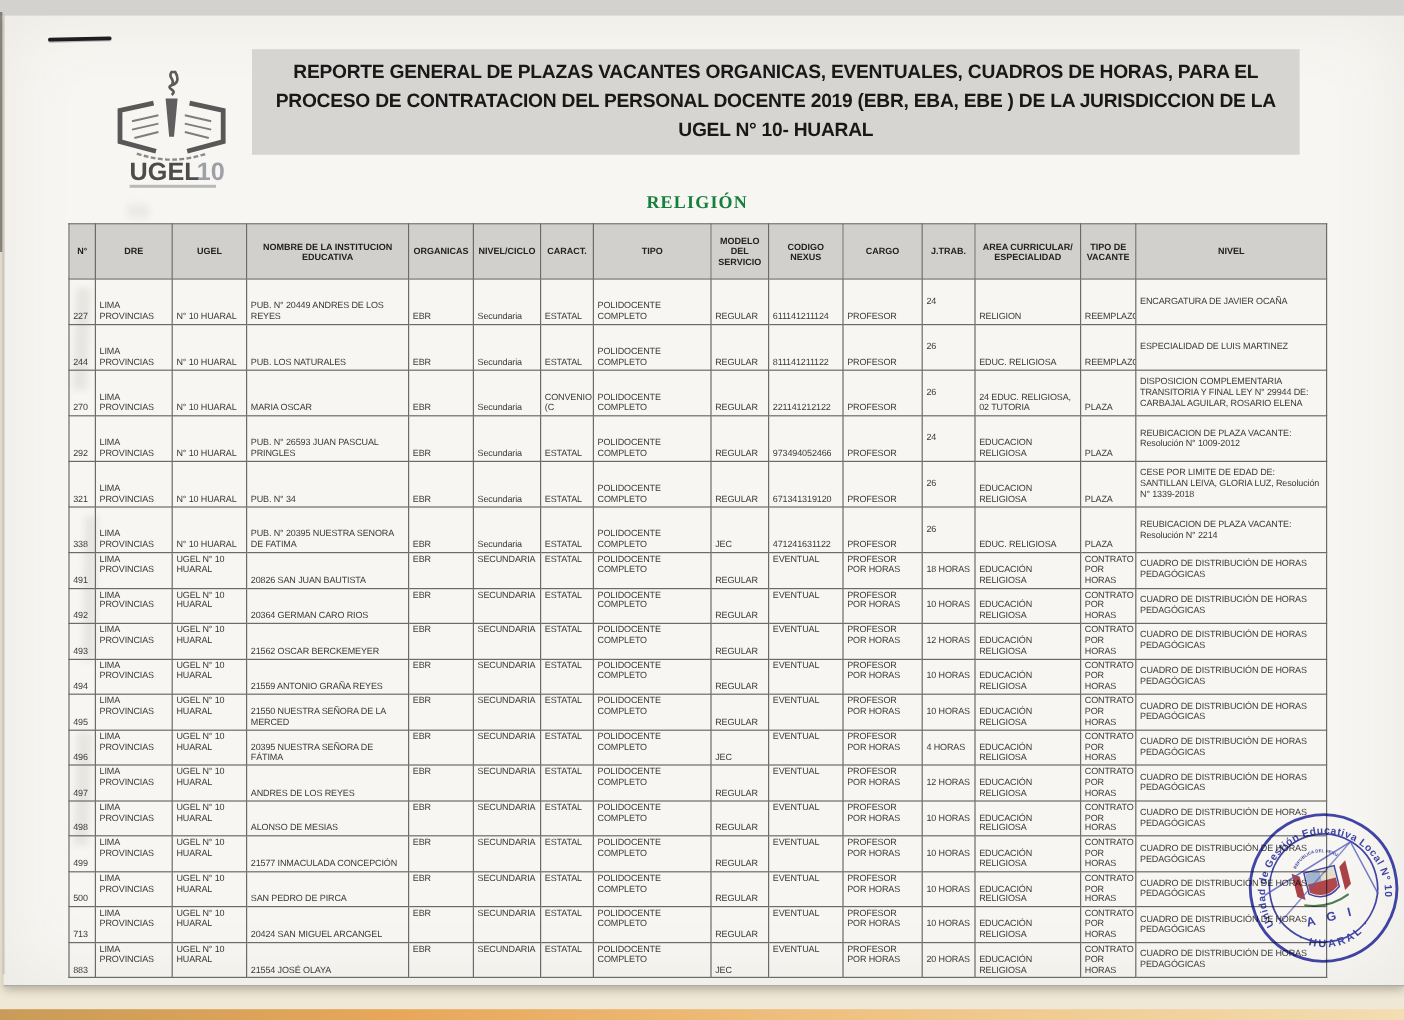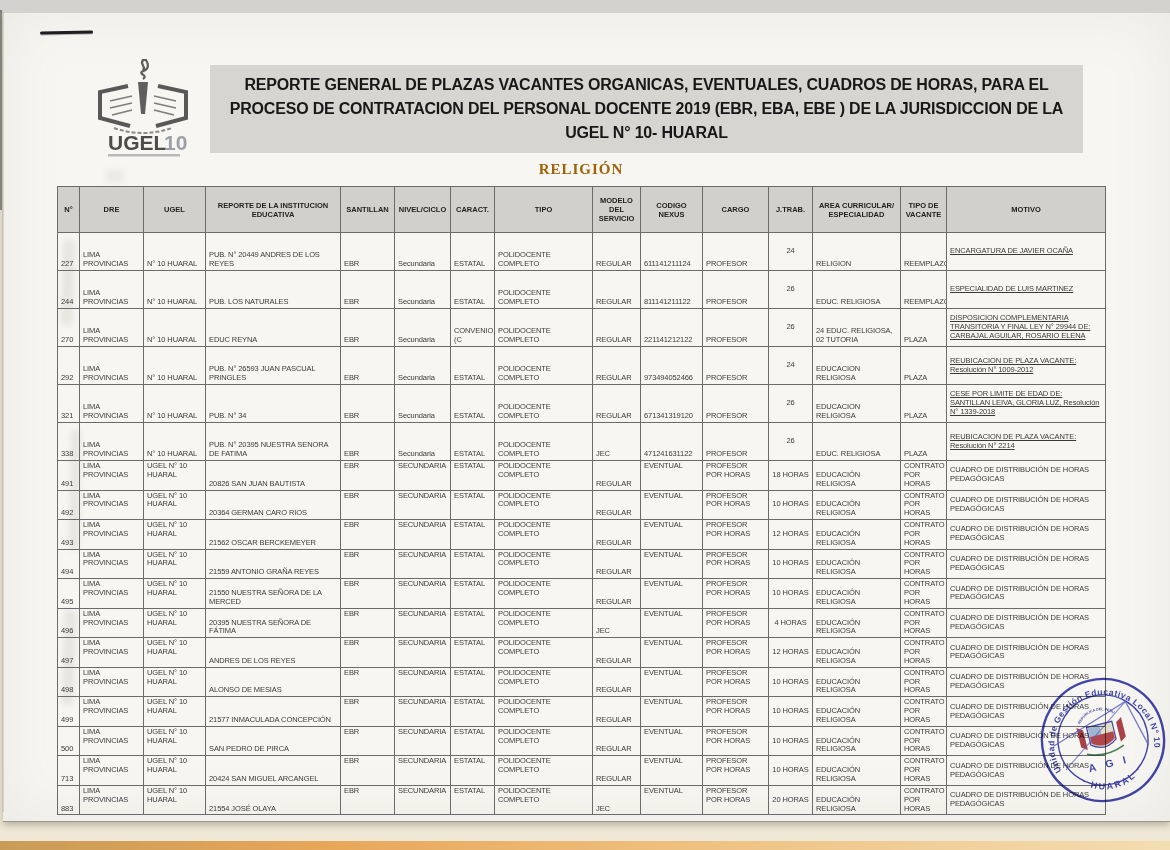--- a/index.html
+++ b/index.html
@@ -30,51 +30,51 @@
     box-shadow:0 1px 0 rgba(120,120,130,.5);
   }
   .ghost-smudge { position:absolute; background:#d9d7d2; filter:blur(3px); opacity:.55; }
   .gs1 { left:62px;  top:240px; width:12px; height:85px;  transform:rotate(2deg); }
   .gs2 { left:70px;  top:430px; width:10px; height:120px; transform:rotate(1deg); }
   .gs3 { left:63px;  top:610px; width:12px; height:95px;  transform:rotate(2deg); }
   .gs4 { left:106px; top:170px; width:18px; height:12px;  opacity:.4; }
   
   .logo-box { position:absolute; left:84px; top:56px; width:118px; height:104px; }
   .title-block {
-    position:absolute; left:210px; top:65px; width:873px; min-height:84px;
+    position:absolute; left:210px; top:41px; width:873px; min-height:84px;
     background:#d7d5d1;
     display:flex; align-items:center; justify-content:center;
     padding:8px 14px;
     text-align:center; font-weight:bold; font-size:16px; line-height:1.5;
     letter-spacing:-0.2px; color:#181818;
   }
   .section-heading {
     position:absolute; left:57px; top:161px; width:1048px;
     text-align:center;
     font-family:"Liberation Serif", serif; font-weight:bold; font-size:15px;
-    letter-spacing:1px; color:#a16207;
+    letter-spacing:1px; color:#15803d;
   }
   
   .table-wrap { position:absolute; left:57px; top:186px; width:1048px; }
   table { table-layout:fixed; width:1048px; border-collapse:collapse; border:1.5px solid #4a4a4a; }
   th, td { border:1px solid #6b6b6b; overflow:hidden; }
   th {
     background:#d2d0cc; font-size:7.5px; font-weight:bold; color:#222;
     text-align:center; vertical-align:middle; padding:1px 2px; line-height:1.2;
   }
   thead tr { height:46px; }
   td {
     font-size:7.5px; color:#3a3a3a; padding:1px 3px; line-height:1.18;
     vertical-align:bottom; text-align:left; letter-spacing:-0.1px;
   }
   tr.organic { height:38px; }
   tr.eventual { height:29px; }
   td.col-0 { text-align:left; }
-  td.col-11 { text-align:center; vertical-align:middle; }
-  tr.organic td.col-14 { vertical-align:middle;text-decoration:underline; }
+  td.col-11 { vertical-align:middle; }
+  tr.organic td.col-14 { vertical-align:middle; }
   tr.eventual td { vertical-align:top; }
   tr.eventual td.col-0, tr.eventual td.col-3, tr.eventual td.col-8, tr.eventual td.col-12 { vertical-align:bottom; }
   tr.eventual td.col-11, tr.eventual td.col-13 { vertical-align:middle; }
   tr.eventual td.col-14 { vertical-align:middle; }
   .col-0{width:22px}.col-1{width:64px}.col-2{width:62px}.col-3{width:135px}
   .col-4{width:54px}.col-5{width:56px}.col-6{width:44px}.col-7{width:98px}
   .col-8{width:48px}.col-9{width:62px}.col-10{width:66px}.col-11{width:44px}
   .col-12{width:88px}.col-13{width:46px}.col-14{width:159px}
   
   .stamp { position:absolute; left:1036px; top:664px; width:134px; height:152px;
@@ -118,32 +118,32 @@
 
 <div class="section-heading">RELIGIÓN</div>
 
 <div class="table-wrap">
   <table>
     <thead>
         <tr>
           <th class="col-0">N°</th>
           <th class="col-1">DRE</th>
           <th class="col-2">UGEL</th>
-          <th class="col-3">REPORTE DE LA INSTITUCION EDUCATIVA</th>
-          <th class="col-4">SANTILLAN</th>
+          <th class="col-3">NOMBRE DE LA INSTITUCION EDUCATIVA</th>
+          <th class="col-4">ORGANICAS</th>
           <th class="col-5">NIVEL/CICLO</th>
           <th class="col-6">CARACT.</th>
           <th class="col-7">TIPO</th>
           <th class="col-8">MODELO DEL SERVICIO</th>
           <th class="col-9">CODIGO NEXUS</th>
           <th class="col-10">CARGO</th>
           <th class="col-11">J.TRAB.</th>
           <th class="col-12">AREA CURRICULAR/ ESPECIALIDAD</th>
           <th class="col-13">TIPO DE VACANTE</th>
-          <th class="col-14">MOTIVO</th>
+          <th class="col-14">NIVEL</th>
         </tr>
       </thead>
     <tbody>
         <tr class="organic">
           <td class="col-0">227</td>
           <td class="col-1">LIMA PROVINCIAS</td>
           <td class="col-2">N° 10 HUARAL</td>
           <td class="col-3">PUB. N° 20449 ANDRES DE LOS REYES</td>
           <td class="col-4">EBR</td>
           <td class="col-5">Secundaria</td>
@@ -171,21 +171,21 @@
           <td class="col-10">PROFESOR</td>
           <td class="col-11">26</td>
           <td class="col-12">EDUC. RELIGIOSA</td>
           <td class="col-13">REEMPLAZO</td>
           <td class="col-14">ESPECIALIDAD DE LUIS MARTINEZ</td>
         </tr>
         <tr class="organic">
           <td class="col-0">270</td>
           <td class="col-1">LIMA PROVINCIAS</td>
           <td class="col-2">N° 10 HUARAL</td>
-          <td class="col-3">EDUC REYNA</td>
+          <td class="col-3">MARIA OSCAR</td>
           <td class="col-4">EBR</td>
           <td class="col-5">Secundaria</td>
           <td class="col-6">CONVENIO (C</td>
           <td class="col-7">POLIDOCENTE COMPLETO</td>
           <td class="col-8">REGULAR</td>
           <td class="col-9">221141212122</td>
           <td class="col-10">PROFESOR</td>
           <td class="col-11">26</td>
           <td class="col-12">24 EDUC. RELIGIOSA, 02 TUTORIA</td>
           <td class="col-13">PLAZA</td>

